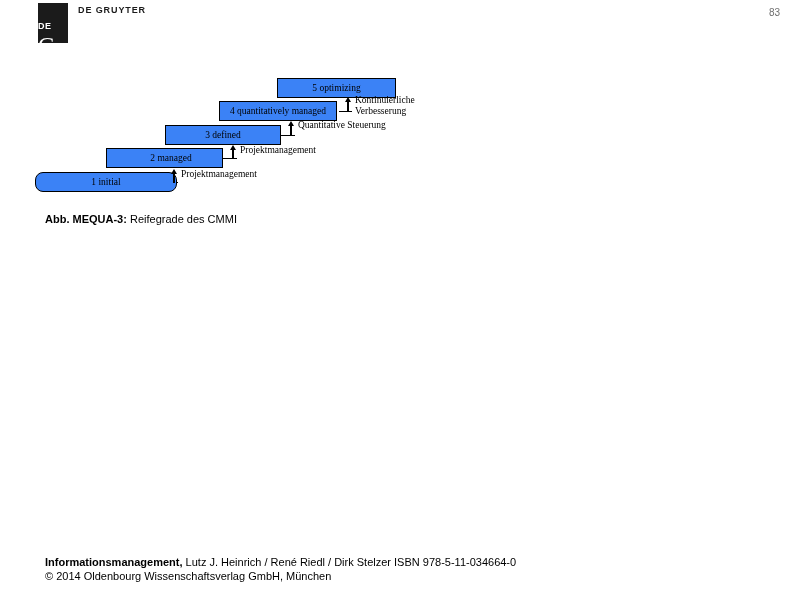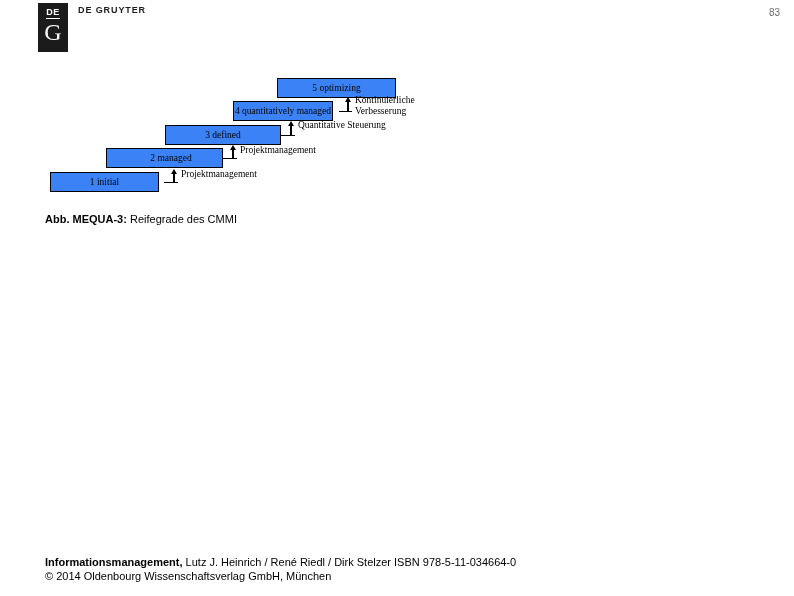--- a/index.html
+++ b/index.html
@@ -15,28 +15,27 @@
     font-family: "Liberation Sans", sans-serif;
     color: #000000;
   }
 
   
   #publisher-logo {
     position: absolute;
     left: 38px;
     top: 3px;
     width: 30px;
-    height: 49px;
+    height: 40px;
     background: #1b1b1b;
     color: #ffffff;
     display: flex;
     flex-direction: column;
-    align-items: center;
     justify-content: flex-start;
-    padding-top: 4px;
+    padding-top: 18px;
     box-sizing: border-box;
   }
   #publisher-logo .logo-de {
     font-size: 9px;
     font-weight: bold;
     letter-spacing: 0.5px;
     line-height: 10px;
   }
   #publisher-logo .logo-rule {
     width: 14px;
@@ -168,33 +167,33 @@
   <span class="logo-rule"></span>
   <span class="logo-g">G</span>
 </div>
 
 <div id="publisher-wordmark">DE GRUYTER</div>
 
 <div id="page-number">83</div>
 
 <div id="figure-area">
 
-  <div class="stage-box" style="left:50px; top:172px; width:109px;">
+  <div class="stage-box" style="left:35px; top:172px; width:142px;border-radius:8px;">
     <span>1 initial</span>
   </div>
 
   <div class="stage-box" style="left:106px; top:148px; width:117px;padding-left:13px;">
     <span>2 managed</span>
   </div>
 
   <div class="stage-box" style="left:165px; top:125px; width:116px;">
     <span>3 defined</span>
   </div>
 
-  <div class="stage-box" style="left:233px; top:101px; width:100px;">
+  <div class="stage-box" style="left:219px; top:101px; width:118px;">
     <span>4 quantitatively managed</span>
   </div>
 
   <div class="stage-box" style="left:277px; top:78px; width:119px;">
     <span>5 optimizing</span>
   </div>
 
   <div class="connector" style="left:164px; top:182px; width:14px; height:10px;">
     <div class="h-seg" style="top:0px; width:14px;"></div>
     <div class="v-seg" style="left:13px; top:0px; height:0px;"></div>

